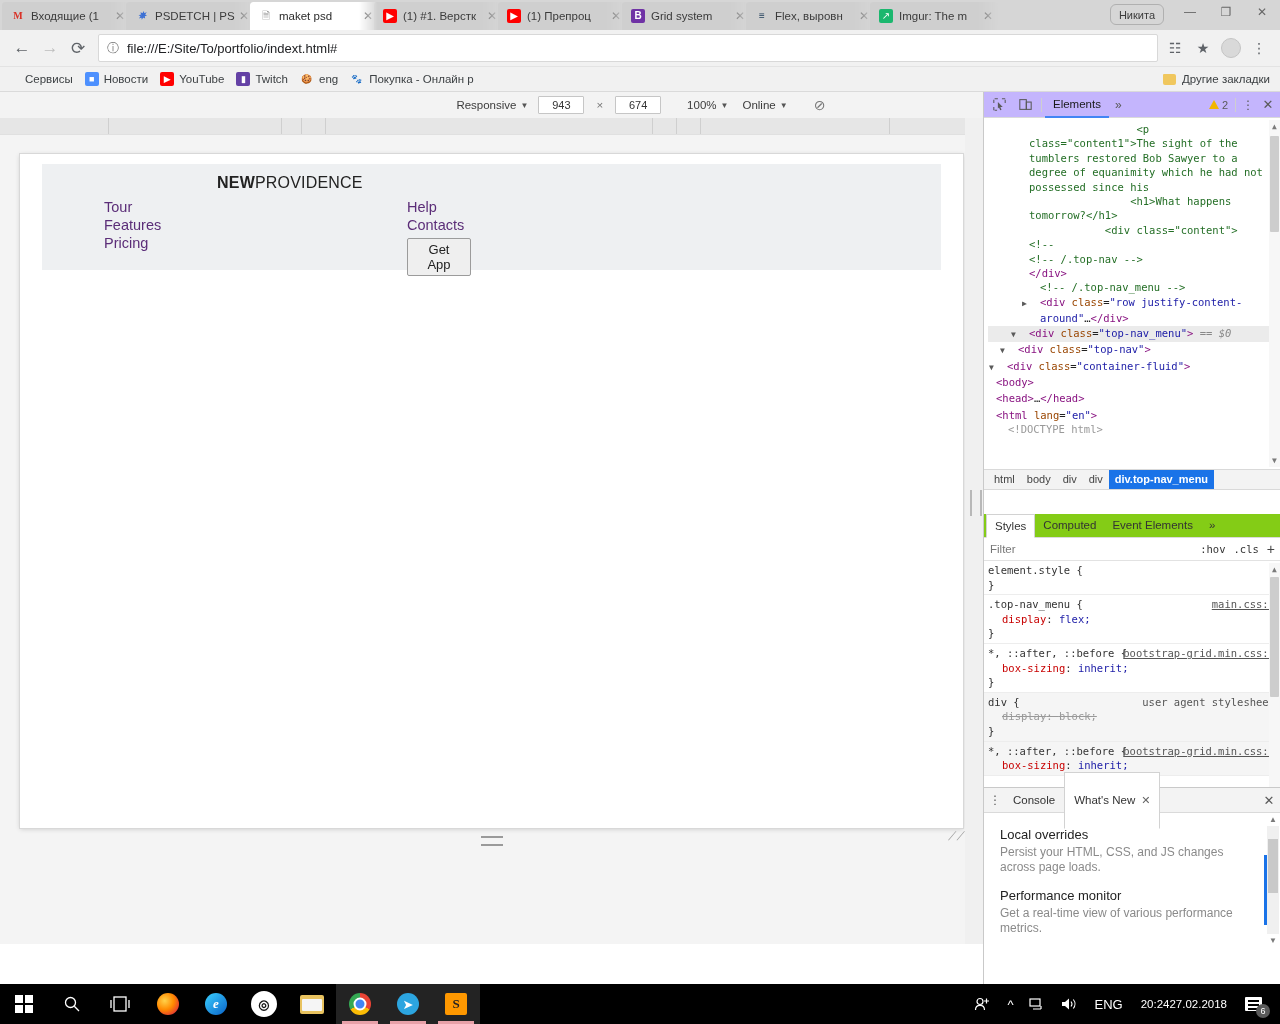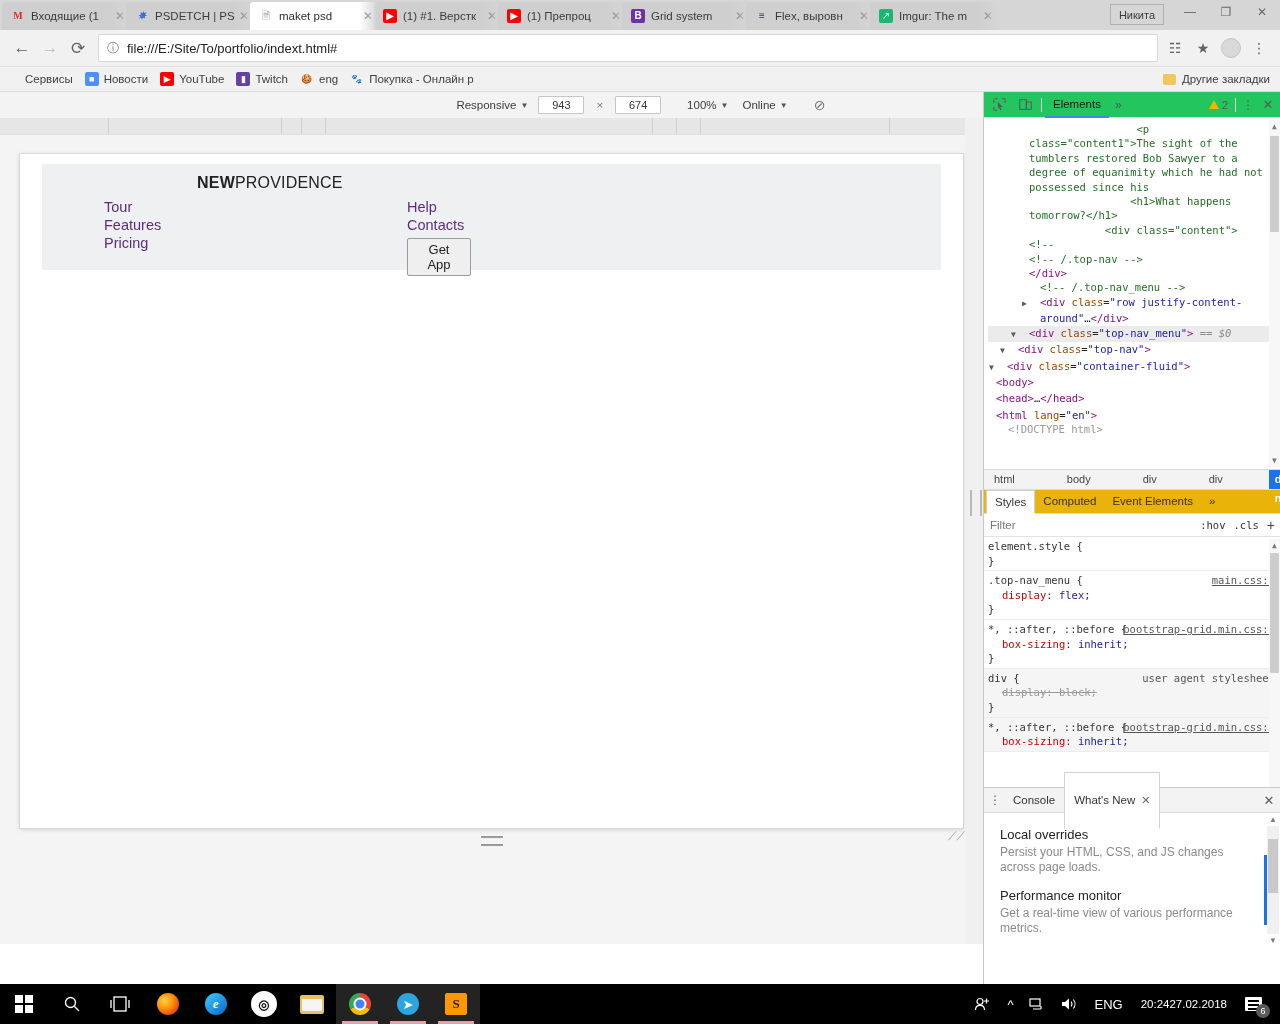--- a/index.html
+++ b/index.html
@@ -32,21 +32,21 @@
   .tab .tx{flex:0 0 16px;text-align:center;color:#6b6b6b;font-size:12px;line-height:1;}
   .fav-gmail{color:#d93025;font-weight:bold;font-family:"Liberation Serif",serif;font-size:13px;}
   .fav-psd{color:#3b6fd4;font-weight:bold;font-style:italic;font-size:12px;}
   .fav-doc{color:#8a8a8a;font-size:13px;}
   .fav-yt{background:#ff0000;color:#fff;border-radius:3px;width:14px;height:11px;}
   .fav-bs{background:#6f32a5;color:#fff;border-radius:2px;font-weight:bold;font-size:10px;width:13px;height:13px;}
   .fav-mdn{color:#1b3a57;font-size:12px;}
   .fav-img{background:#1bb76e;color:#fff;border-radius:3px;font-size:10px;width:13px;height:13px;}
 
   .win-user{position:absolute;right:116px;top:4px;height:19px;display:flex;align-items:center;padding:0 8px;
-     border:1px solid #b0b0b0;border-radius:0;background:#d6d6d6;font-size:11px;color:#3c3c3c;}
+     border:1px solid #b0b0b0;border-radius:6px;background:#d6d6d6;font-size:11px;color:#3c3c3c;}
   .win-ctrl{position:absolute;top:0;right:0;display:flex;height:24px;}
   .win-ctrl div{width:36px;display:flex;align-items:center;justify-content:center;color:#666;font-size:12px;}
 
   
   .navbar{height:36px;background:#f1f1f1;display:flex;align-items:center;padding:0 8px;border-bottom:1px solid #e3e3e3;}
   .navbtn{width:28px;height:28px;display:flex;align-items:center;justify-content:center;color:#5f6368;font-size:17px;}
   .navbtn.dim{color:#bdbdbd;}
   .omnibox{flex:1 1 auto;height:26px;margin-left:6px;background:#fff;border:1px solid #d8d8d8;border-radius:2px;
       display:flex;align-items:center;padding:0 8px;font-size:13px;color:#202124;}
   .omnibox .lockinfo{margin-right:8px;color:#757575;font-size:12px;}
@@ -96,35 +96,35 @@
   .vp-wrap{position:absolute;left:20px;top:36px;width:943px;height:674px;background:#fff;
       box-shadow:0 0 0 1px #d8d8d8, 0 1px 5px rgba(0,0,0,.18);}
   .vp{position:absolute;inset:0;overflow:hidden;background:#fff;}
   .resize-bar{position:absolute;left:20px;top:714px;width:943px;height:18px;display:flex;align-items:center;justify-content:center;}
   .resize-grip{width:22px;height:6px;border-top:2px solid #9a9a9a;border-bottom:2px solid #9a9a9a;}
   .corner-grip{position:absolute;left:948px;top:712px;width:14px;height:14px;color:#9a9a9a;font-size:12px;line-height:12px;}
 
   
   .site-topnav{margin:10px 22px 0 22px;background:#eef0f2;height:106px;position:relative;}
   .site-logo{position:absolute;left:155px;top:10px;font-size:16px;color:#222;letter-spacing:0.2px;}
-  .site-logo b{font-weight:bold;}
+  .site-logo b{font-weight:bold;margin-left:20px;}
   .site-left{position:absolute;left:62px;top:34px;display:flex;flex-direction:column;line-height:18px;}
   .site-right{position:absolute;left:365px;top:34px;display:flex;flex-direction:column;line-height:18px;}
   .site-left a,.site-right a{color:#5b2d78;font-size:14.5px;text-decoration:none;}
   .getapp{margin-top:4px;width:62px;height:36px;border:1px solid #9b9b9b;background:#efefef;border-radius:2px;
       font-size:13px;color:#222;display:flex;flex-direction:column;align-items:center;justify-content:center;line-height:15px;}
 
   
   .splitter{position:absolute;left:965px;top:118px;width:18px;bottom:40px;background:#f0f0f0;border-right:1px solid #e0e0e0;}
   .splitter .grip{position:absolute;left:5px;top:372px;width:8px;height:26px;
      border-left:2px solid #b8b8b8;border-right:2px solid #b8b8b8;}
   .devtools{position:absolute;left:983px;top:92px;width:297px;height:892px;background:#fff;
       border-left:1px solid #c9c9c9;font-size:11px;color:#303030;overflow:hidden;}
 
-  .dt-head{height:25px;display:flex;align-items:center;border-bottom:1px solid #dadada;background:#22c55e;padding:0 2px;}
+  .dt-head{height:25px;display:flex;align-items:center;border-bottom:1px solid #dadada;background:#c4b5fd;padding:0 2px;}
   .dt-head .ic{width:26px;height:24px;display:flex;align-items:center;justify-content:center;color:#5a5a5a;font-size:13px;}
   .dt-sep{width:1px;height:14px;background:#cfcfcf;margin:0 3px;}
   .dt-tab{height:24px;display:flex;align-items:center;padding:0 8px;font-size:11.5px;color:#333;}
   .dt-tab.sel{border-bottom:2px solid #4285f4;color:#1a1a1a;}
   .dt-chev{padding:0 6px;color:#5a5a5a;font-size:12px;}
   .dt-warn{margin-left:auto;display:flex;align-items:center;gap:3px;color:#5a5a5a;font-size:11px;padding-right:4px;}
   .warn-tri{width:0;height:0;border-left:5px solid transparent;border-right:5px solid transparent;border-bottom:9px solid #f2b600;}
   .dt-kebab{width:18px;text-align:center;color:#5a5a5a;font-size:12px;letter-spacing:0;}
   .dt-close{width:22px;text-align:center;color:#5a5a5a;font-size:13px;}
 
@@ -139,25 +139,25 @@
   .tw{color:#5a5a5a;font-size:8px;display:inline-block;width:9px;}
   .sel-row{background:#ebebeb;}
   .sel-row .dollar{color:#888;font-style:italic;}
   .dots{position:absolute;left:-2px;color:#888;letter-spacing:1px;}
   .el-scroll{position:absolute;right:1px;top:2px;bottom:2px;width:11px;background:#f7f7f7;}
   .el-scroll .thumb{position:absolute;left:1px;top:16px;width:9px;height:96px;background:#cdcdcd;border-radius:1px;}
   .el-scroll .up,.el-scroll .dn{position:absolute;left:0;width:11px;height:13px;text-align:center;color:#7a7a7a;font-size:8px;line-height:13px;}
   .el-scroll .up{top:0;}.el-scroll .dn{bottom:0;}
 
   .crumbs{height:19px;background:#f3f3f3;border-top:1px solid #d9d9d9;border-bottom:1px solid #d9d9d9;
-     display:flex;align-items:center;font-size:11px;color:#444;padding-left:4px;gap:40px;}
+     display:flex;align-items:center;font-size:11px;color:#444;padding-left:4px;}
   .crumbs span{padding:0 6px;line-height:19px;height:19px;}
   .crumbs span.on{background:#1a73e8;color:#fff;font-weight:bold;}
 
-  .styles-tabs{height:23px;display:flex;align-items:center;border-bottom:1px solid #dadada;background:#eab308;padding-left:2px;}
+  .styles-tabs{height:23px;display:flex;align-items:center;border-bottom:1px solid #dadada;background:#84cc16;padding-left:2px;margin-top:24px;}
   .styles-tabs .st{padding:0 8px;height:21px;line-height:21px;font-size:11.5px;color:#333;}
   .styles-tabs .st.sel{background:#fff;border:1px solid #d2d2d2;border-bottom:1px solid #fff;height:22px;line-height:22px;margin-bottom:-1px;}
 
   .filterbar{height:22px;display:flex;align-items:center;border-bottom:1px solid #e2e2e2;background:#fff;font-size:11.5px;color:#777;padding:0 6px;}
   .filterbar .ph{flex:1 1 auto;}
   .filterbar .hov{color:#333;margin-right:8px;font-family:"DejaVu Sans Mono","Liberation Mono",monospace;font-size:10.5px;}
   .filterbar .cls{color:#333;margin-right:8px;font-family:"DejaVu Sans Mono","Liberation Mono",monospace;font-size:10.5px;}
   .filterbar .plus{color:#444;font-size:14px;line-height:14px;}
 
   .stylepane{position:relative;height:265px;overflow:hidden;background:#fff;

